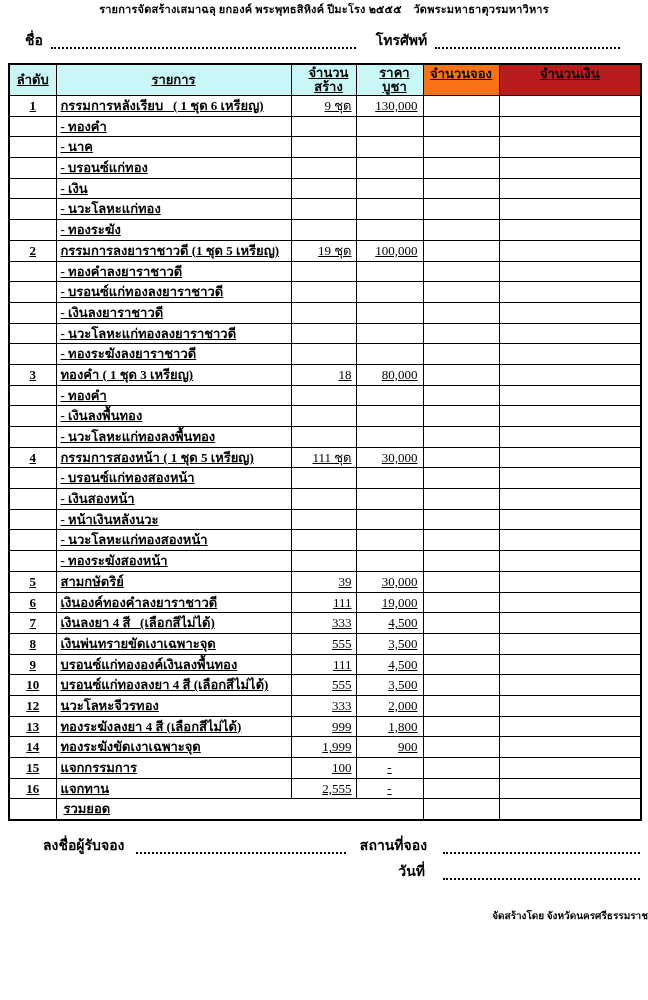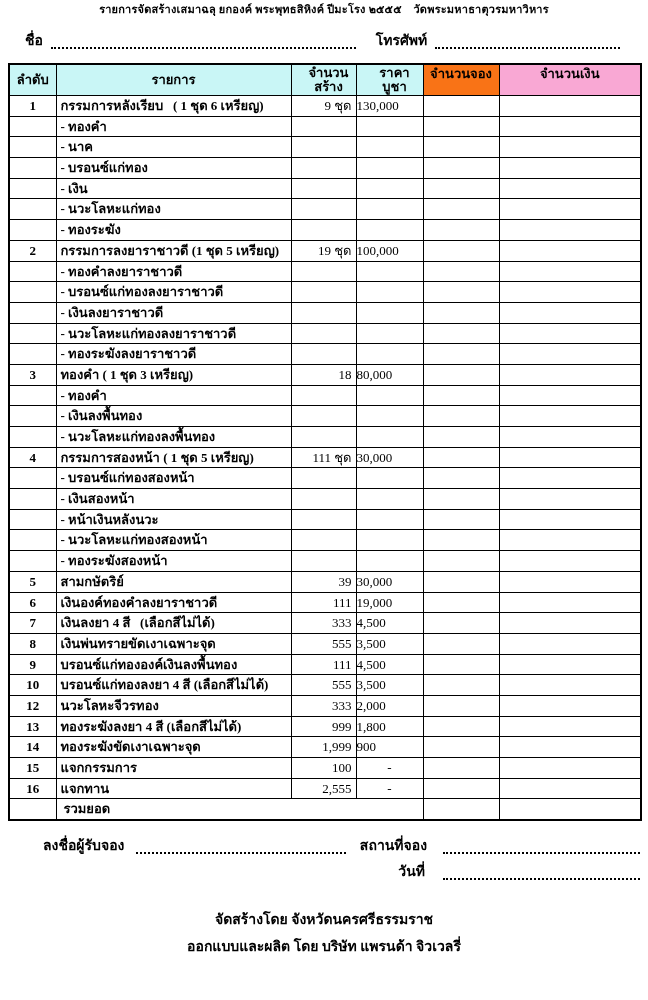--- a/index.html
+++ b/index.html
@@ -22,53 +22,54 @@
     height:13px; margin-bottom:2px;
   }
   .name-line .l1 { flex:1.65; margin-left:8px; }
   .name-line .phone-lab { margin-left:20px; }
   .name-line .l2 { flex:1; margin-left:8px; }
 
   table.order {
     border-collapse:collapse; table-layout:fixed;
     width:632px; margin:12px 8px 3px 8px;
     border:2px solid #000;
+    text-decoration:underline;
   }
   .order th, .order td {
     border:1px solid #000;
     font-size:13px; line-height:1.05;
     overflow:hidden; white-space:nowrap;
     padding:0;
   }
   .order thead th {
     height:28px; font-weight:bold; font-size:13px;
     vertical-align:middle; text-align:center;
   }
   .order thead th.wrap { white-space:pre-line;padding-left:10px; }
   .order thead th.top { vertical-align:top; padding-top:2px; }
   .order tbody td { height:19.7px; }
   td.col-no   { text-align:center; font-weight:bold; }
   td.col-name { text-align:left; padding:0 4px; font-weight:bold; white-space:pre; }
   td.col-qty  { text-align:right; padding-right:4px; }
-  td.col-price{ text-align:left; padding-right:5px; }
+  td.col-price{ text-align:right; padding-right:5px; }
   td.col-price.dash { text-align:center; padding-right:0; }
   td.total-cell { text-align:left; padding-left:7px; font-weight:bold; }
 
   .sign-row {
     display:flex; align-items:flex-end;
     font-weight:bold; font-size:14px;
   }
   .sign-row.r1 { margin:13px 8px 0 43px; }
   .sign-row.r1 .l-sign { flex:1; margin-left:12px; }
   .sign-row.r1 .place-lab { margin-left:14px; }
   .sign-row.r1 .l-place { width:197px; margin-left:16px; flex:none; }
   .sign-row.r2 { justify-content:flex-end; margin:4px 8px 0 0; }
   .sign-row.r2 .l-date { width:197px; margin-left:18px; flex:none; }
 
-  .center-block { margin-top:26px; text-align:center; font-weight:bold; font-size:14px; }
+  .center-block { margin-top:26px; text-align:right; font-weight:bold; font-size:10px; }
   .center-block .line2 { margin-top:5px; }
 </style>
 </head>
 <body>
 
 <div class="title">รายการจัดสร้างเสมาฉลุ ยกองค์ พระพุทธสิหิงค์ ปีมะโรง ๒๕๕๕    วัดพระมหาธาตุวรมหาวิหาร</div>
 
 <div class="name-line">
   <span>ชื่อ</span>
   <span class="leader l1"></span>
@@ -87,21 +88,21 @@
   </colgroup>
   <thead>
     <tr>
       <th style="background: rgb(201, 246, 246);">ลำดับ</th>
       <th style="background: rgb(201, 246, 246);">รายการ</th>
       <th class="wrap" style="background: rgb(201, 246, 246);">จำนวน
 สร้าง</th>
       <th class="wrap" style="background: rgb(201, 246, 246);">ราคา
 บูชา</th>
       <th class="top" style="background: #f97316;">จำนวนจอง</th>
-      <th class="top" style="background: #f9a8d4;">จำนวนเงิน</th>
+      <th class="top" style="background: #b91c1c;">จำนวนเงิน</th>
     </tr>
   </thead>
   <tbody>
       <tr>
         <td class="col-no">1</td>
         <td class="col-name">กรรมการหลังเรียบ   ( 1 ชุด 6 เหรียญ)</td>
         <td class="col-qty">9 ชุด</td>
         <td class="col-price">130,000</td>
         <td></td>
         <td></td>
@@ -385,14 +386,13 @@
   <span class="place-lab">สถานที่จอง</span>
   <span class="leader l-place"></span>
 </div>
 <div class="sign-row r2">
   <span>วันที่</span>
   <span class="leader l-date"></span>
 </div>
 
 <div class="center-block">
   <div>จัดสร้างโดย จังหวัดนครศรีธรรมราช</div>
-  <div class="line2">ออกแบบและผลิต โดย บริษัท แพรนด้า จิวเวลรี่</div>
 </div>
 
 </body></html>

